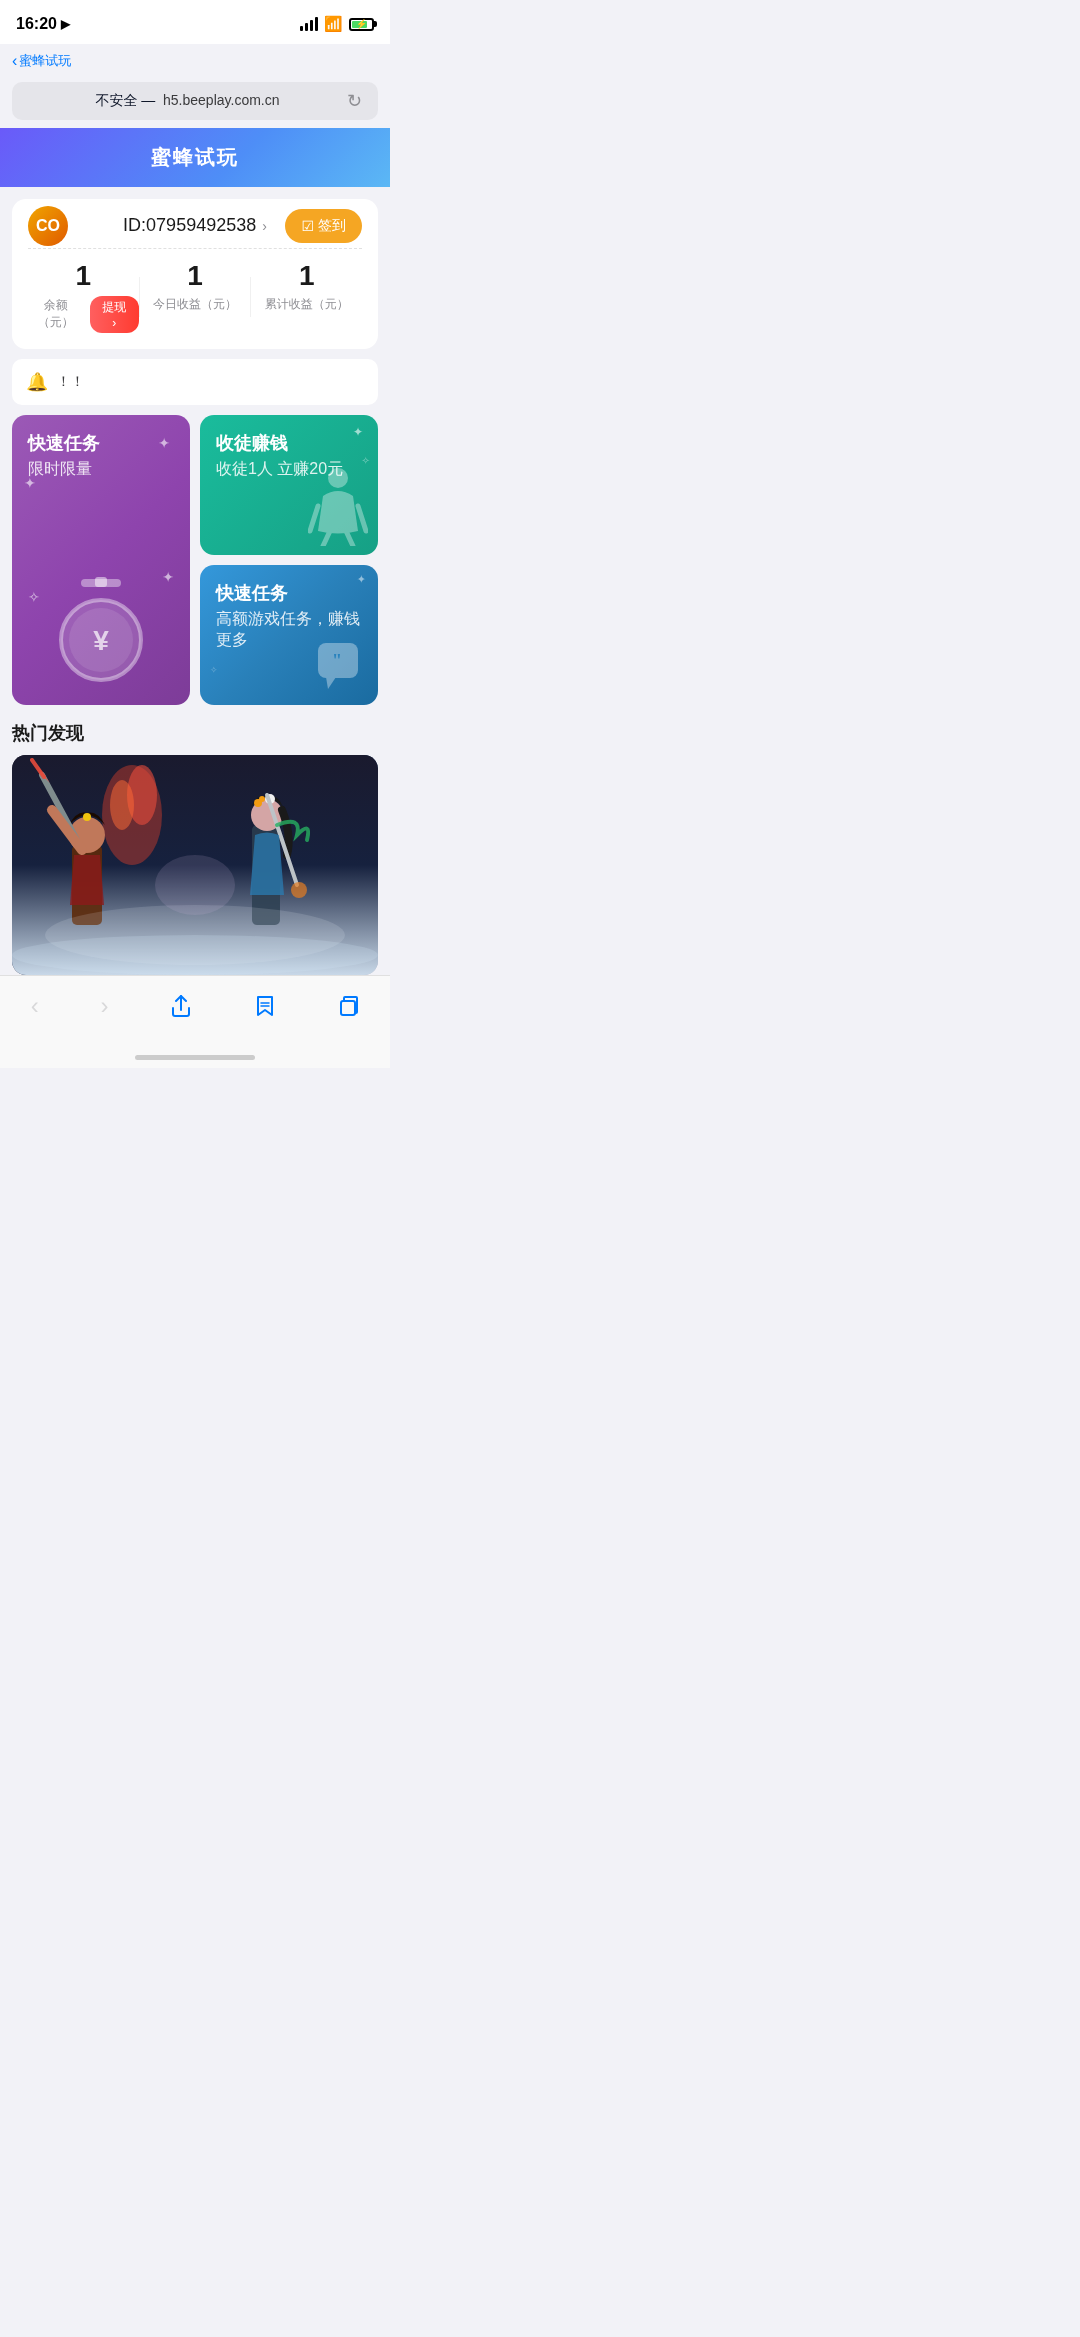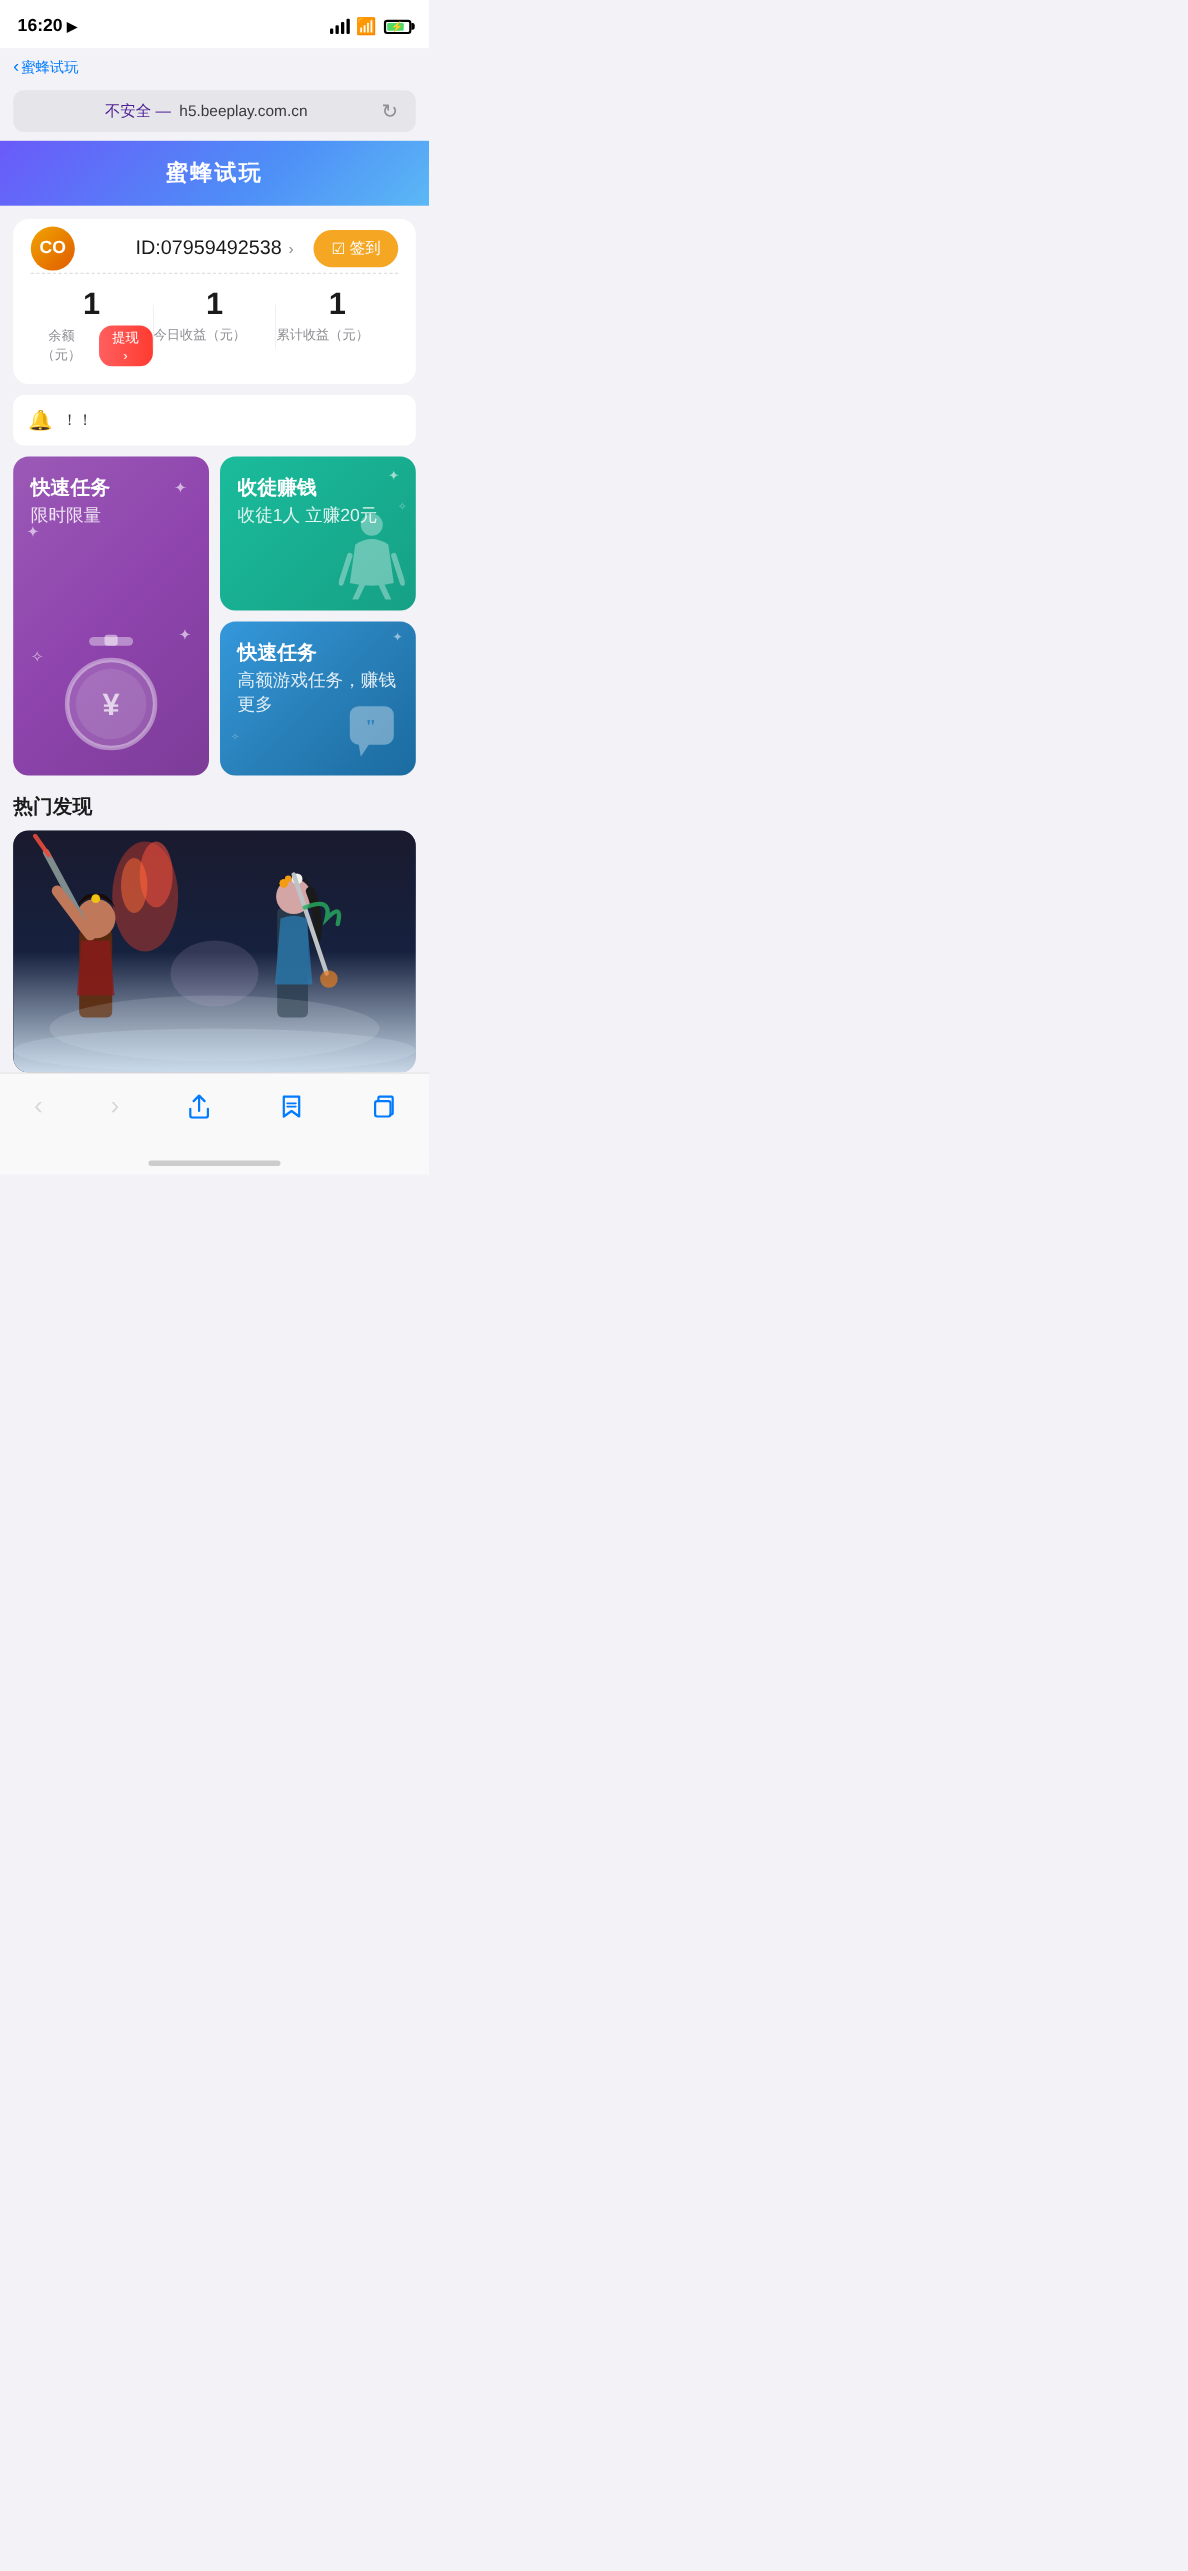--- a/index.html
+++ b/index.html
@@ -120,21 +120,21 @@
       align-items: center;
       justify-content: space-between;
     }
     .url-text {
       font-size: 14px;
       color: #3a3a3c;
       flex: 1;
       text-align: center;
     }
     .url-insecure {
-      color: #4c1d95;
+      color: #0f172a;
     }
     .refresh-btn {
       color: #8e8e93;
       font-size: 18px;
     }
 
     
     .app-header {
       background: linear-gradient(135deg, #6a5af9 0%, #4e8ef7 60%, #5bb8f5 100%);
       padding: 16px;
@@ -222,21 +222,21 @@
     }
     .stat-value {
       font-size: 28px;
       font-weight: 600;
       color: #1a1a1a;
       line-height: 1.1;
     }
     .stat-label-row {
       display: flex;
       align-items: center;
-      justify-content: flex-start;
+      justify-content: center;
       gap: 6px;
       margin-top: 4px;
     }
     .stat-label {
       font-size: 12px;
       color: #8e8e93;
     }
     .withdraw-btn {
       background: linear-gradient(90deg, #ff5f5f, #ff3b30);
       color: #fff;

